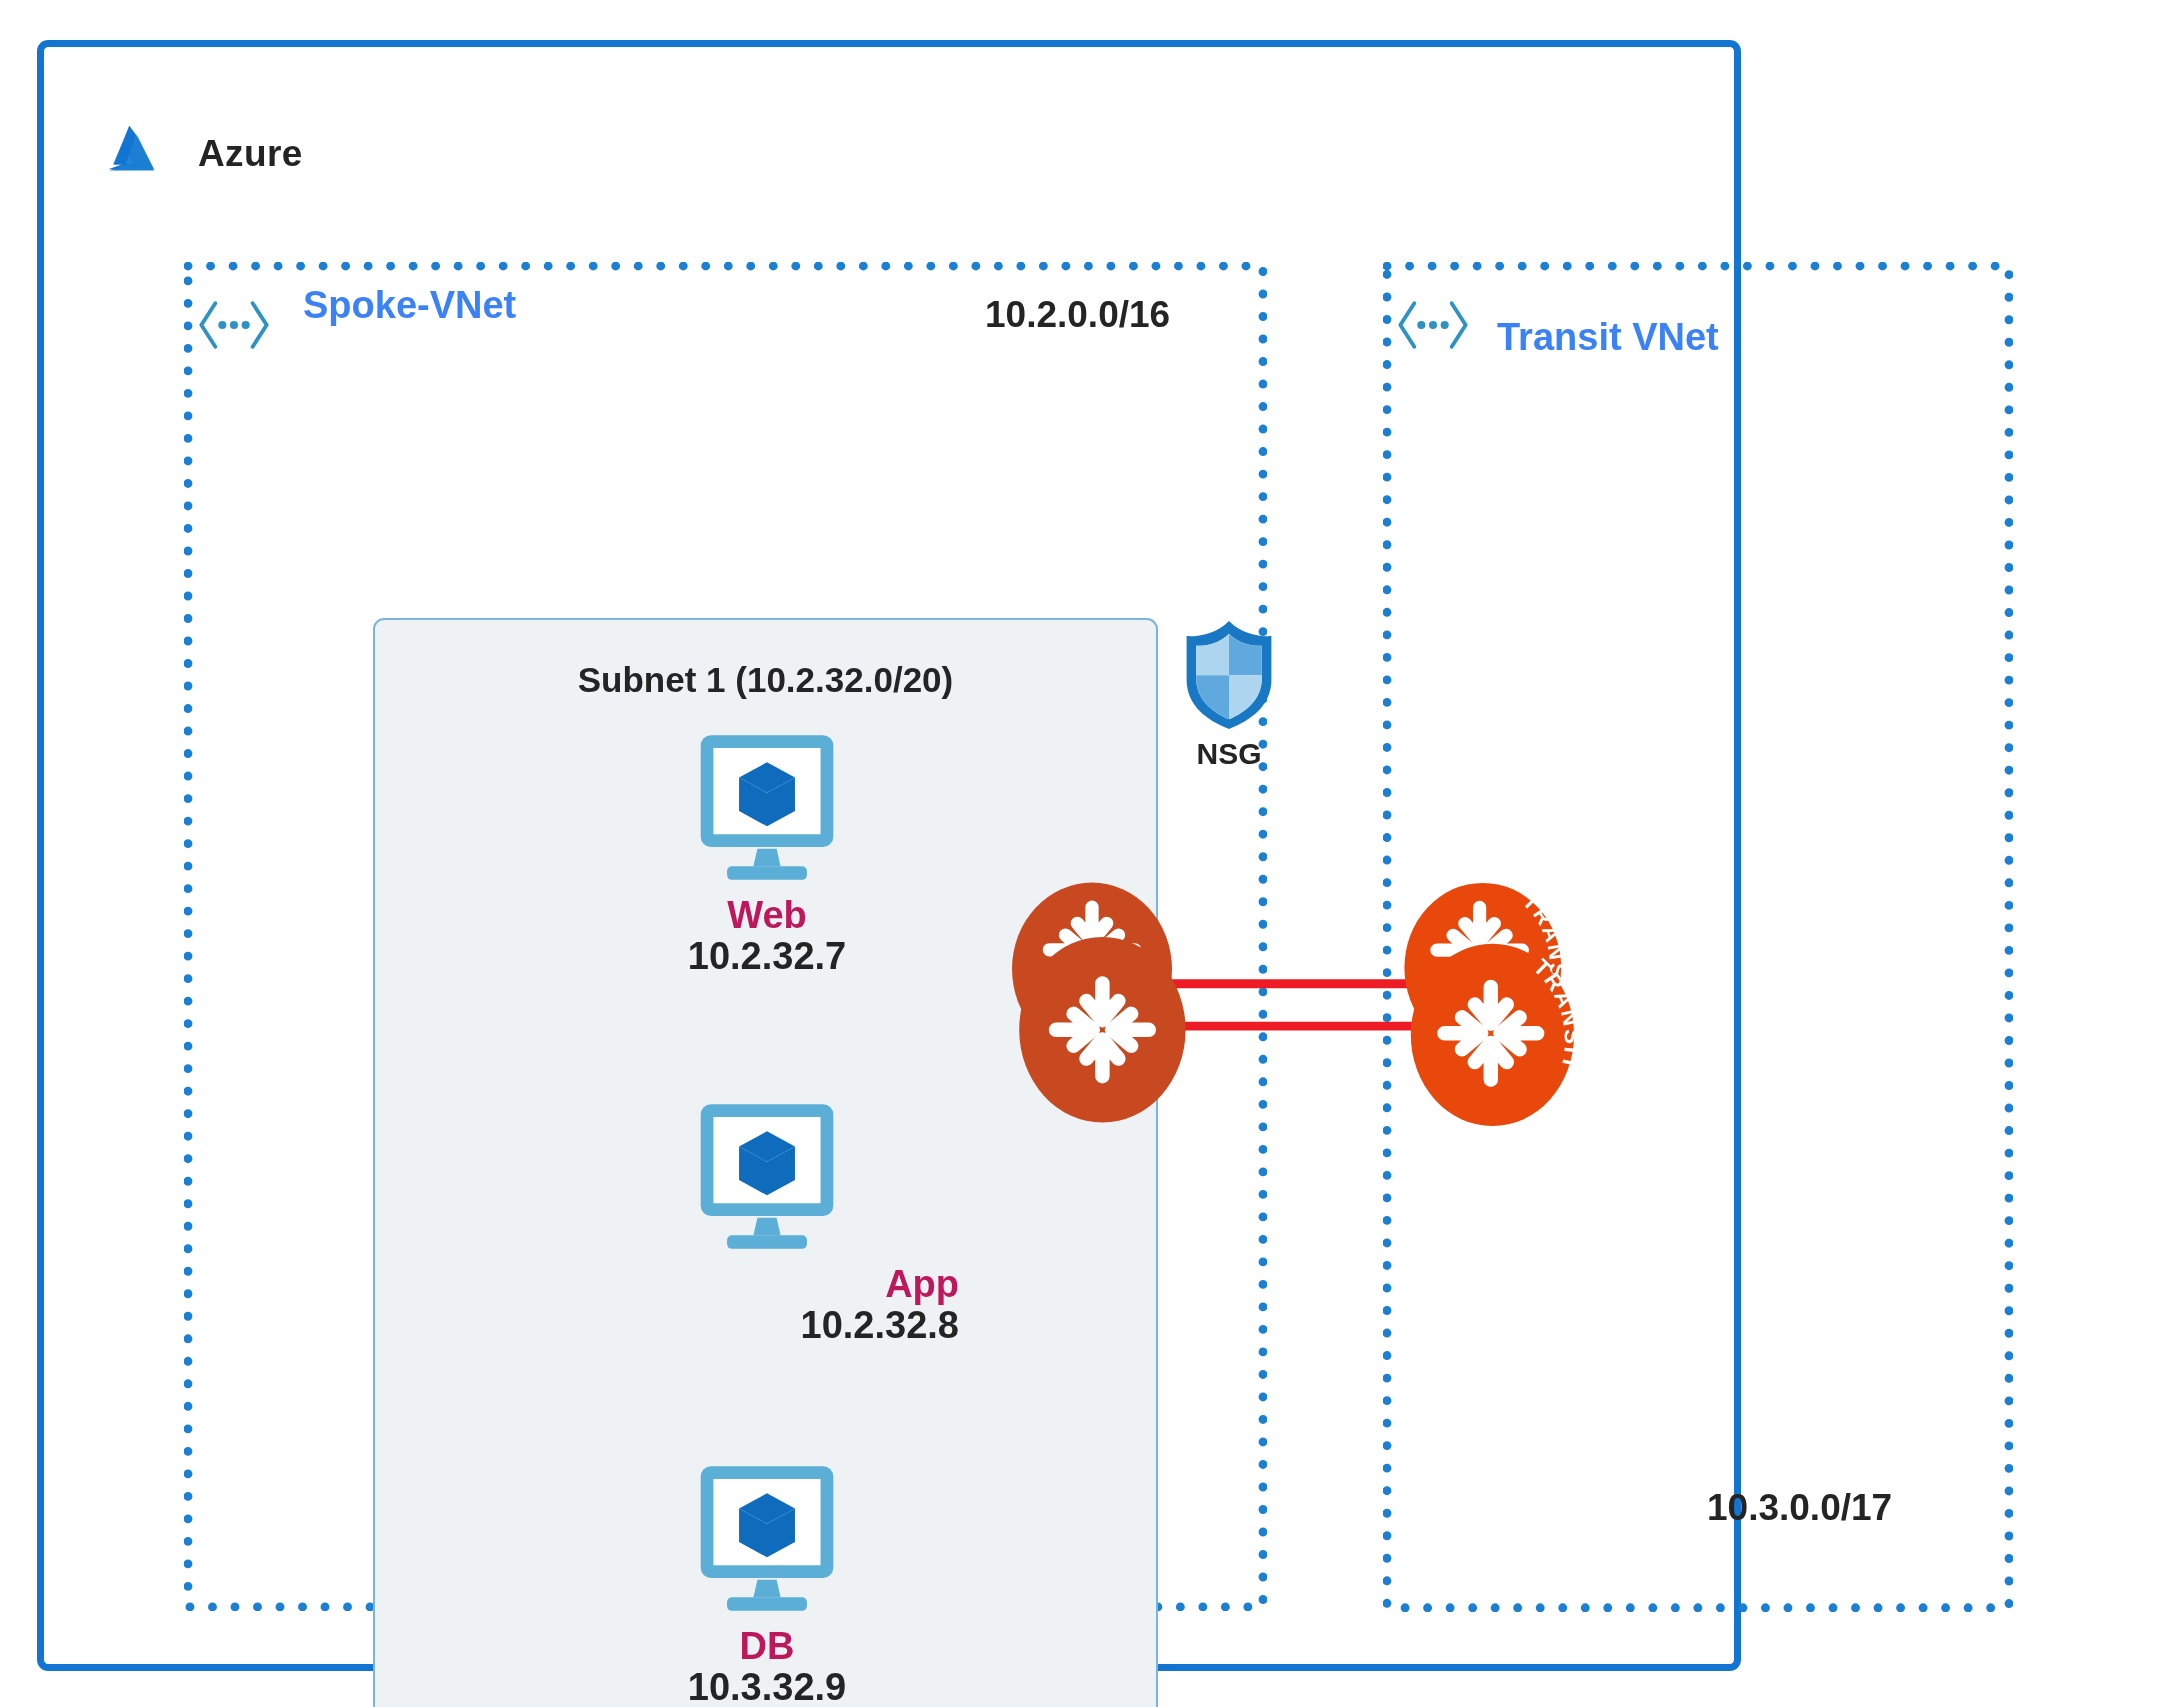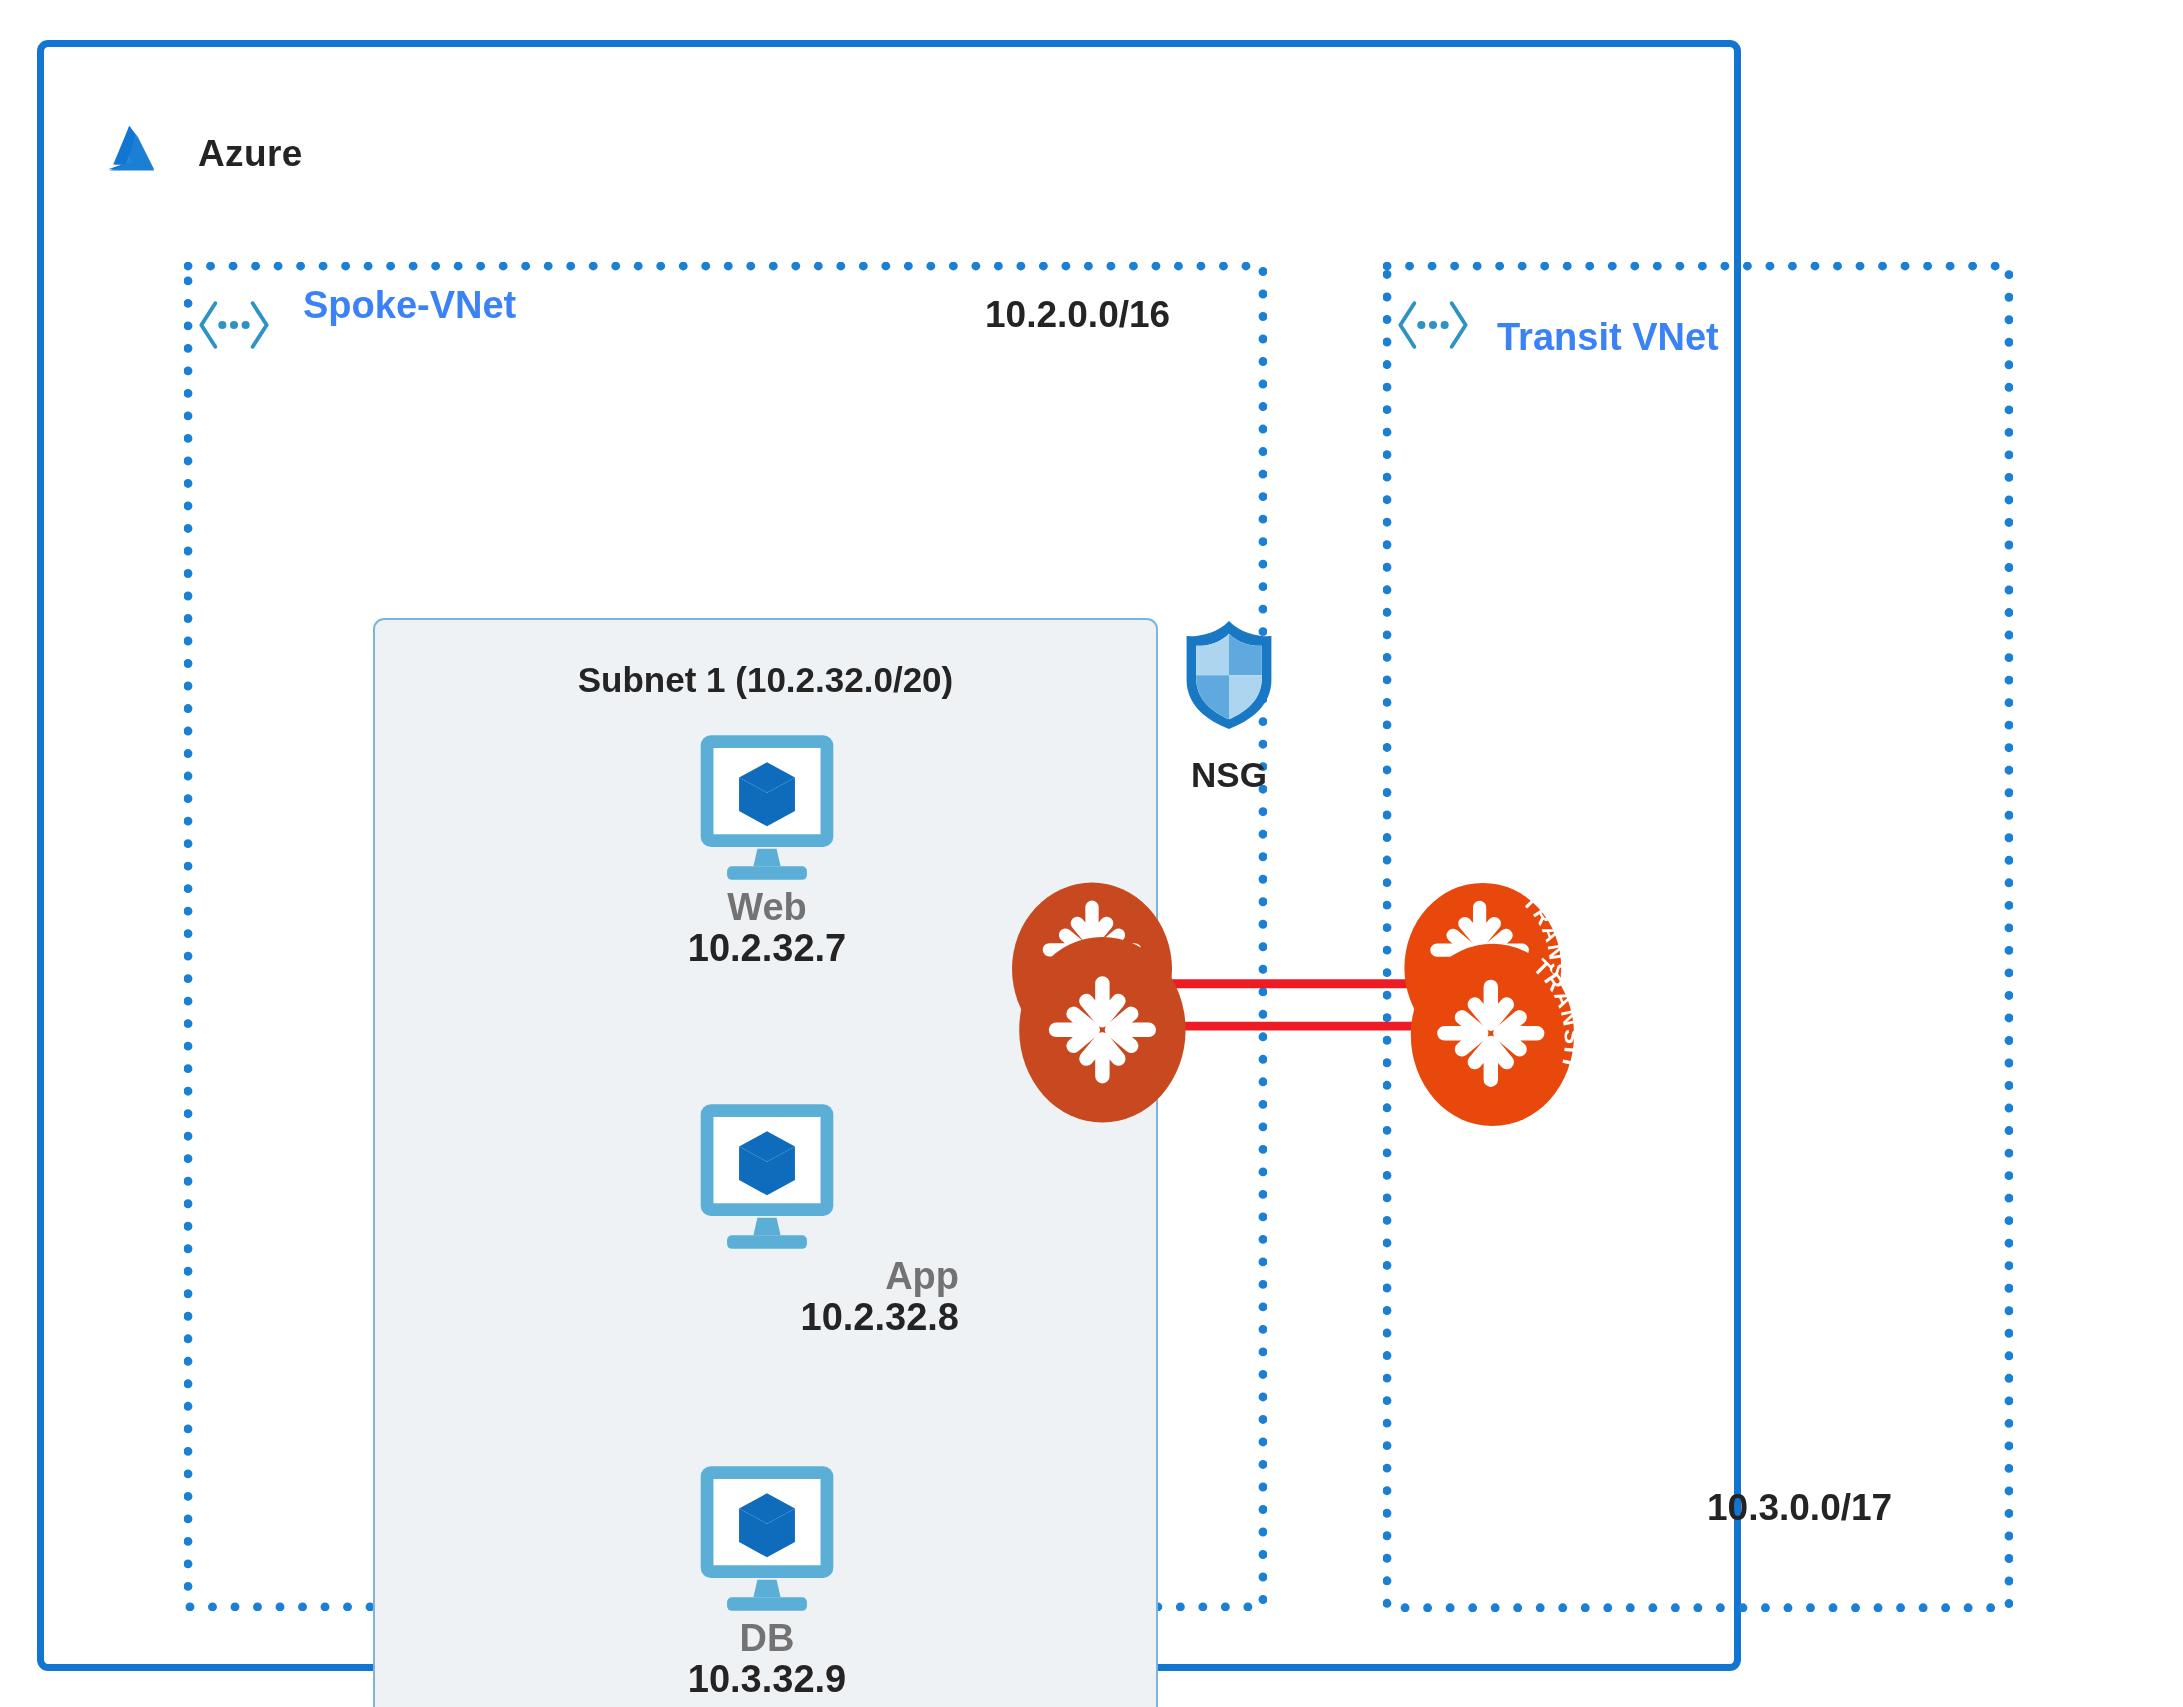--- a/index.html
+++ b/index.html
@@ -82,40 +82,40 @@
 
   
   .vm-node{
     position:absolute;
     width:384px;
     left:200px;
     text-align:center;
   }
   .vm-icon{ display:block; margin:0 auto; }
   .vm-name{
-    font-size:38px;font-weight:bold;color:#737373;
-    line-height:1.08;
+    font-size:38px;font-weight:bold;color:#be185d;
+    margin-top:8px;line-height:1.08;
   }
   .vm-ip{
     font-size:38px;font-weight:bold;color:#242424;
     line-height:1.08;
   }
   #vm-web{ top:112px; }
   #vm-app{ top:481px;text-align:right; }
   #vm-db{ top:843px; }
 
   
   #nsg-node{
     position:absolute;
     left:961px;top:354px;
     width:168px;text-align:center;
   }
   #nsg-label{
-    font-size:35px;font-weight:bold;color:#242424;
-    margin-top:19px;
+    font-size:30px;font-weight:bold;color:#242424;
+    margin-top:1px;
   }
 
   
   #link-layer{
     position:absolute;left:0;top:0;width:2183px;height:1708px;
     pointer-events:none;
   }
   .router{ position:absolute; }
   #router-spoke{ left:1008px; top:881px; width:184px; height:248px; }
   #router-transit{ left:1390px; top:881px; width:216px; height:255px; }

